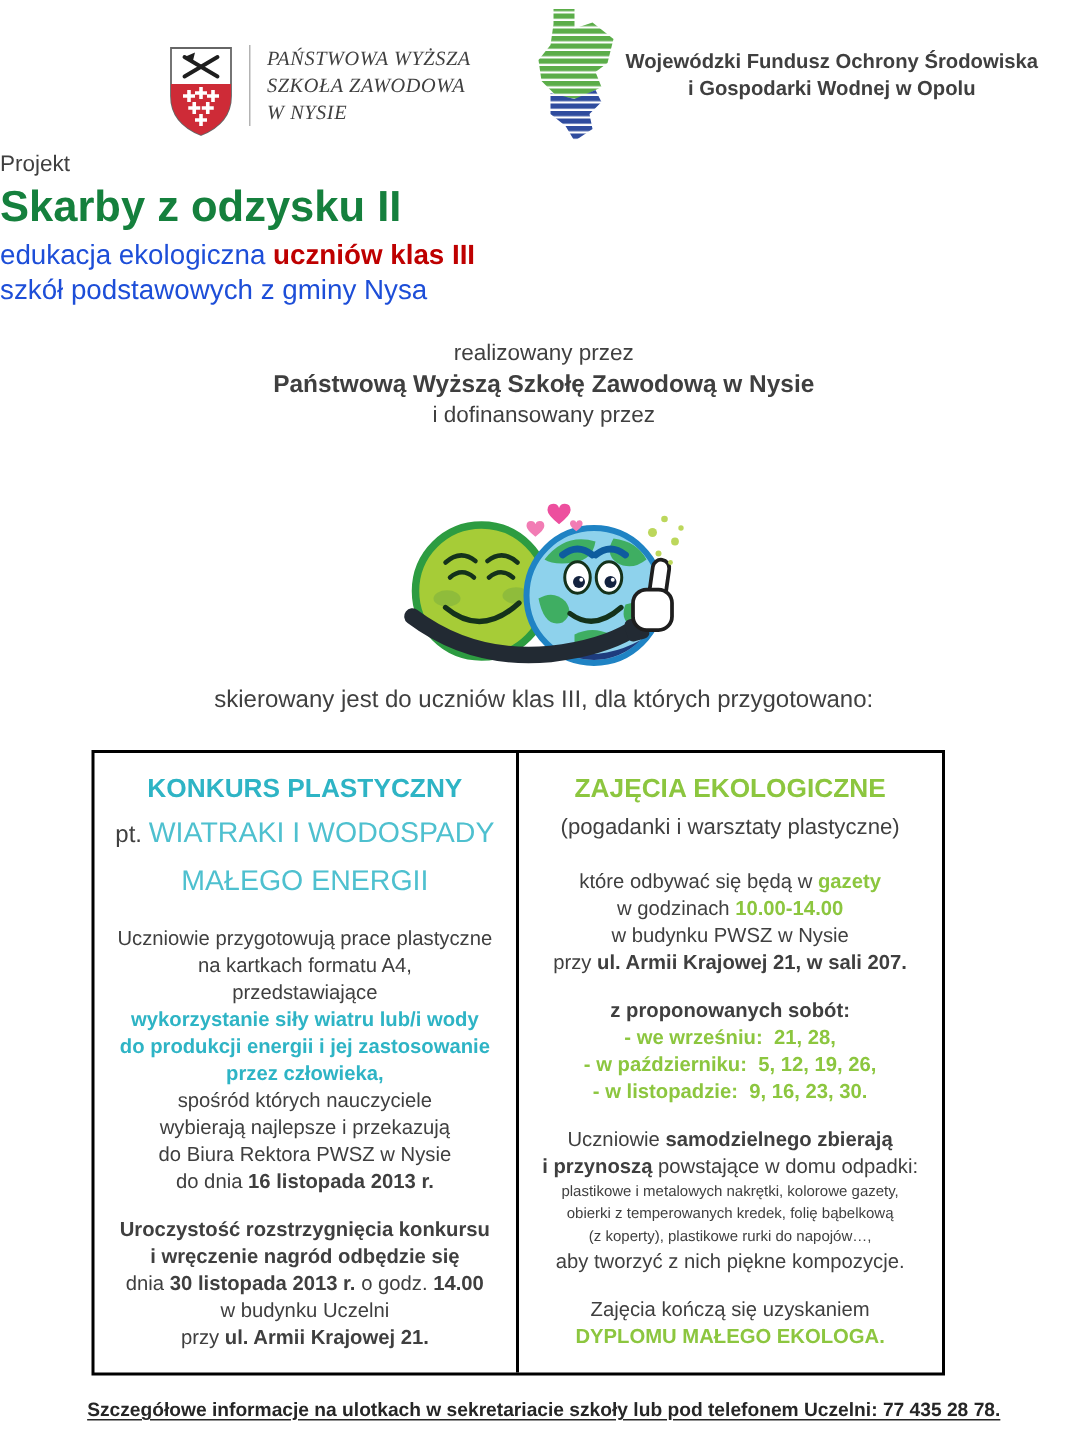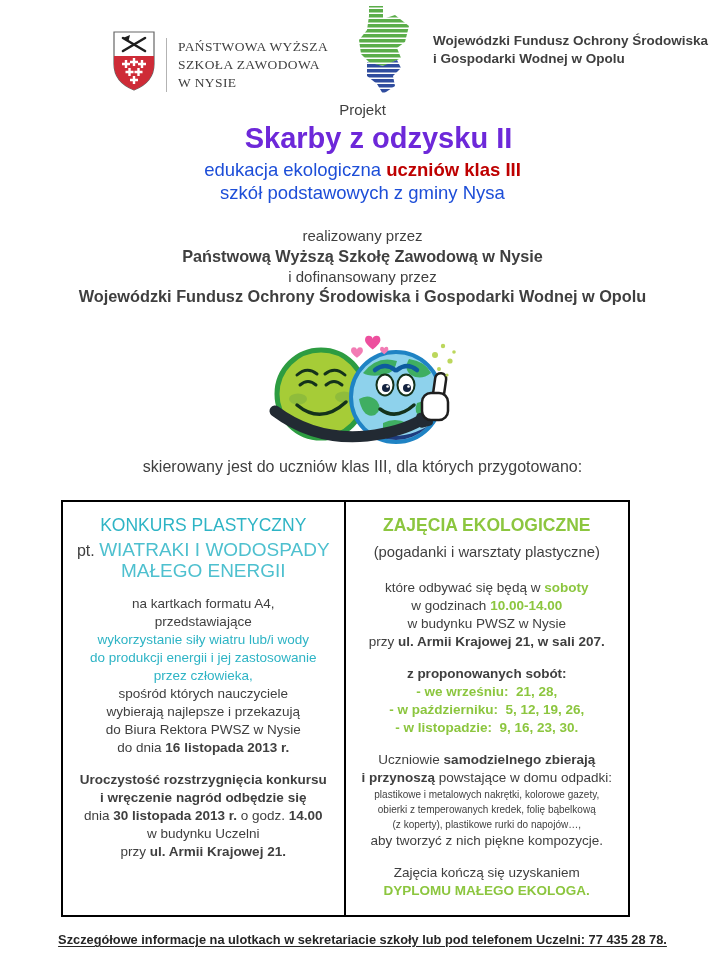--- a/index.html
+++ b/index.html
@@ -1,49 +1,49 @@
 <!DOCTYPE html>
 <html><head>
 <meta charset="utf-8">
 <title>Plakat</title>
 <style>
   html,body{margin:0;padding:0;background:#fff;}
   .page{position:relative;width:725px;height:968px;background:#fff;overflow:hidden;
         font-family:"Liberation Sans", sans-serif;color:#3F3F3F;}
 
   
-  .pwsz{position:absolute;left:112px;top:30px;display:flex;align-items:flex-end;}
+  .pwsz{position:absolute;left:112px;top:30px;display:flex;align-items:flex-start;font-style:italic;}
   .pwsz-text{font-family:"Liberation Serif", serif;font-size:14.6px;line-height:18.5px;
              letter-spacing:.4px;color:#3A3A3A;}
   .logo-divider{width:1px;height:54px;background:#B3B3B3;margin:0 11px 0 10px;}
   .wfos{position:absolute;left:343px;top:4px;display:flex;align-items:center;}
-  .wfos-text{font-size:12.4px;line-height:16.5px;font-weight:bold;color:#1B6DA4;margin-left:20px;}
+  .wfos-text{font-size:12.4px;line-height:16.5px;font-weight:bold;color:#1B6DA4;margin-left:4px;text-align:center;}
 
   
   .ln{white-space:pre;font-size:13.5px;line-height:18px;color:#3F3F3F;}
   .ln.gap{height:14px;font-size:0;line-height:0;}
   .ln.head{font-size:17.5px;line-height:24px;padding:9px 0 3px;}
-  .ln.sub{font-size:19px;line-height:20px;}
+  .ln.sub{font-size:19px;line-height:31px;}
   .ln.subplain{font-size:14.8px;line-height:25px;}
   .ln.small{font-size:10px;line-height:15px;}
   .ln.mid{font-size:16.3px;line-height:21px;}
   .ln.tsub{font-size:18.5px;line-height:23px;}
 
   
   .b{font-weight:bold;text-align:center;}
-  .tealB{color:#2EB4C5;font-weight:normal;}
+  .tealB{color:#2EB4C5;font-weight:bold;}
   .tealL{color:#4EC0CF;}
   .greenB{color:#8CC63F;font-weight:bold;}
   .red{color:#1d4ed8;}
   .redB{color:#BE0000;font-weight:bold;}
   .ptlabel{color:#3F3F3F;font-size:16px;}
 
-  .title-block{position:absolute;left:0;right:0;top:100px;text-align:center;}
+  .title-block{position:absolute;left:0;right:0;top:100px;}
   .kicker{font-size:15px;line-height:19px;color:#3F3F3F;}
-  .main-title{font-size:29px;line-height:39px;font-weight:bold;color:#6d28d9;padding-left:32px;}
+  .main-title{font-size:29px;line-height:39px;font-weight:bold;color:#15803d;}
 
   .organizers{position:absolute;left:0;right:0;top:226px;text-align:center;}
   .organizers .ln{font-size:15px;line-height:19.5px;}
   .organizers .ln.mid{font-size:16.3px;line-height:21px;}
 
   .globes{position:absolute;left:267px;top:333px;}
 
   .intro{position:absolute;left:0;right:0;top:458px;text-align:center;
          font-size:16px;color:#3F3F3F;}
 
@@ -114,21 +114,20 @@
     <div>
         <div class="ln tsub"><span class="red">edukacja ekologiczna </span><span class="redB">uczniów klas III</span></div>
         <div class="ln tsub"><span class="red">szkół podstawowych z gminy Nysa</span></div>
       </div>
   </div>
 
   <div class="organizers">
       <div class="ln"><span>realizowany przez</span></div>
       <div class="ln mid"><span class="b">Państwową Wyższą Szkołę Zawodową w Nysie</span></div>
       <div class="ln"><span>i dofinansowany przez</span></div>
-      <div class="ln mid"><span class="b">Wojewódzki Fundusz Ochrony Środowiska i Gospodarki Wodnej w Opolu</span></div>
     </div>
 
   <svg class="globes" width="192" height="112" viewBox="0 0 192 112">
     <defs>
       <path id="hh" d="M0 2 q0 -4 3.5 -4 q2.8 0 3.5 2.6 q0.7 -2.6 3.5 -2.6 q3.5 0 3.5 4 q0 3 -7 8.4 q-7 -5.4 -7 -8.4z"></path>
       <clipPath id="rg">
           <circle cx="129" cy="64" r="43"></circle>
         </clipPath>
     </defs>
 
@@ -189,41 +188,42 @@
   </svg>
 
   <div class="intro">skierowany jest do uczniów klas III, dla których przygotowano:</div>
 
   <div class="twocol">
     <div class="col left">
         <div class="ln head"><span class="tealB">KONKURS PLASTYCZNY</span></div>
         <div class="ln sub"><span class="ptlabel">pt. </span><span class="tealL">WIATRAKI I WODOSPADY</span></div>
         <div class="ln sub"><span class="tealL">MAŁEGO ENERGII</span></div>
         <div class="ln gap"></div>
+        <div class="ln"><span>Uczniowie przygotowują prace plastyczne</span></div>
         <div class="ln"><span>na kartkach formatu A4,</span></div>
         <div class="ln"><span>przedstawiające</span></div>
         <div class="ln"><span class="tealB">wykorzystanie siły wiatru lub/i wody</span></div>
         <div class="ln"><span class="tealB">do produkcji energii i jej zastosowanie</span></div>
         <div class="ln"><span class="tealB">przez człowieka,</span></div>
         <div class="ln"><span>spośród których nauczyciele</span></div>
         <div class="ln"><span>wybierają najlepsze i przekazują</span></div>
         <div class="ln"><span>do Biura Rektora PWSZ w Nysie</span></div>
         <div class="ln"><span>do dnia </span><span class="b">16 listopada 2013 r.</span></div>
         <div class="ln gap"></div>
         <div class="ln"><span class="b">Uroczystość rozstrzygnięcia konkursu</span></div>
         <div class="ln"><span class="b">i wręczenie nagród odbędzie się</span></div>
         <div class="ln"><span>dnia </span><span class="b">30 listopada 2013 r.</span><span> o godz. </span><span class="b">14.00</span></div>
         <div class="ln"><span>w budynku Uczelni</span></div>
         <div class="ln"><span>przy </span><span class="b">ul. Armii Krajowej 21.</span></div>
       </div>
     <div class="col">
         <div class="ln head"><span class="greenB">ZAJĘCIA EKOLOGICZNE</span></div>
         <div class="ln subplain"><span>(pogadanki i warsztaty plastyczne)</span></div>
         <div class="ln gap"></div>
-        <div class="ln"><span>które odbywać się będą w </span><span class="greenB">soboty</span></div>
+        <div class="ln"><span>które odbywać się będą w </span><span class="greenB">gazety</span></div>
         <div class="ln"><span>w godzinach </span><span class="greenB">10.00-14.00</span></div>
         <div class="ln"><span>w budynku PWSZ w Nysie</span></div>
         <div class="ln"><span>przy </span><span class="b">ul. Armii Krajowej 21, w sali 207.</span></div>
         <div class="ln gap"></div>
         <div class="ln"><span class="b">z proponowanych sobót:</span></div>
         <div class="ln"><span class="greenB">- we wrześniu:  21, 28,</span></div>
         <div class="ln"><span class="greenB">- w październiku:  5, 12, 19, 26,</span></div>
         <div class="ln"><span class="greenB">- w listopadzie:  9, 16, 23, 30.</span></div>
         <div class="ln gap"></div>
         <div class="ln"><span>Uczniowie </span><span class="b">samodzielnego zbierają</span></div>

